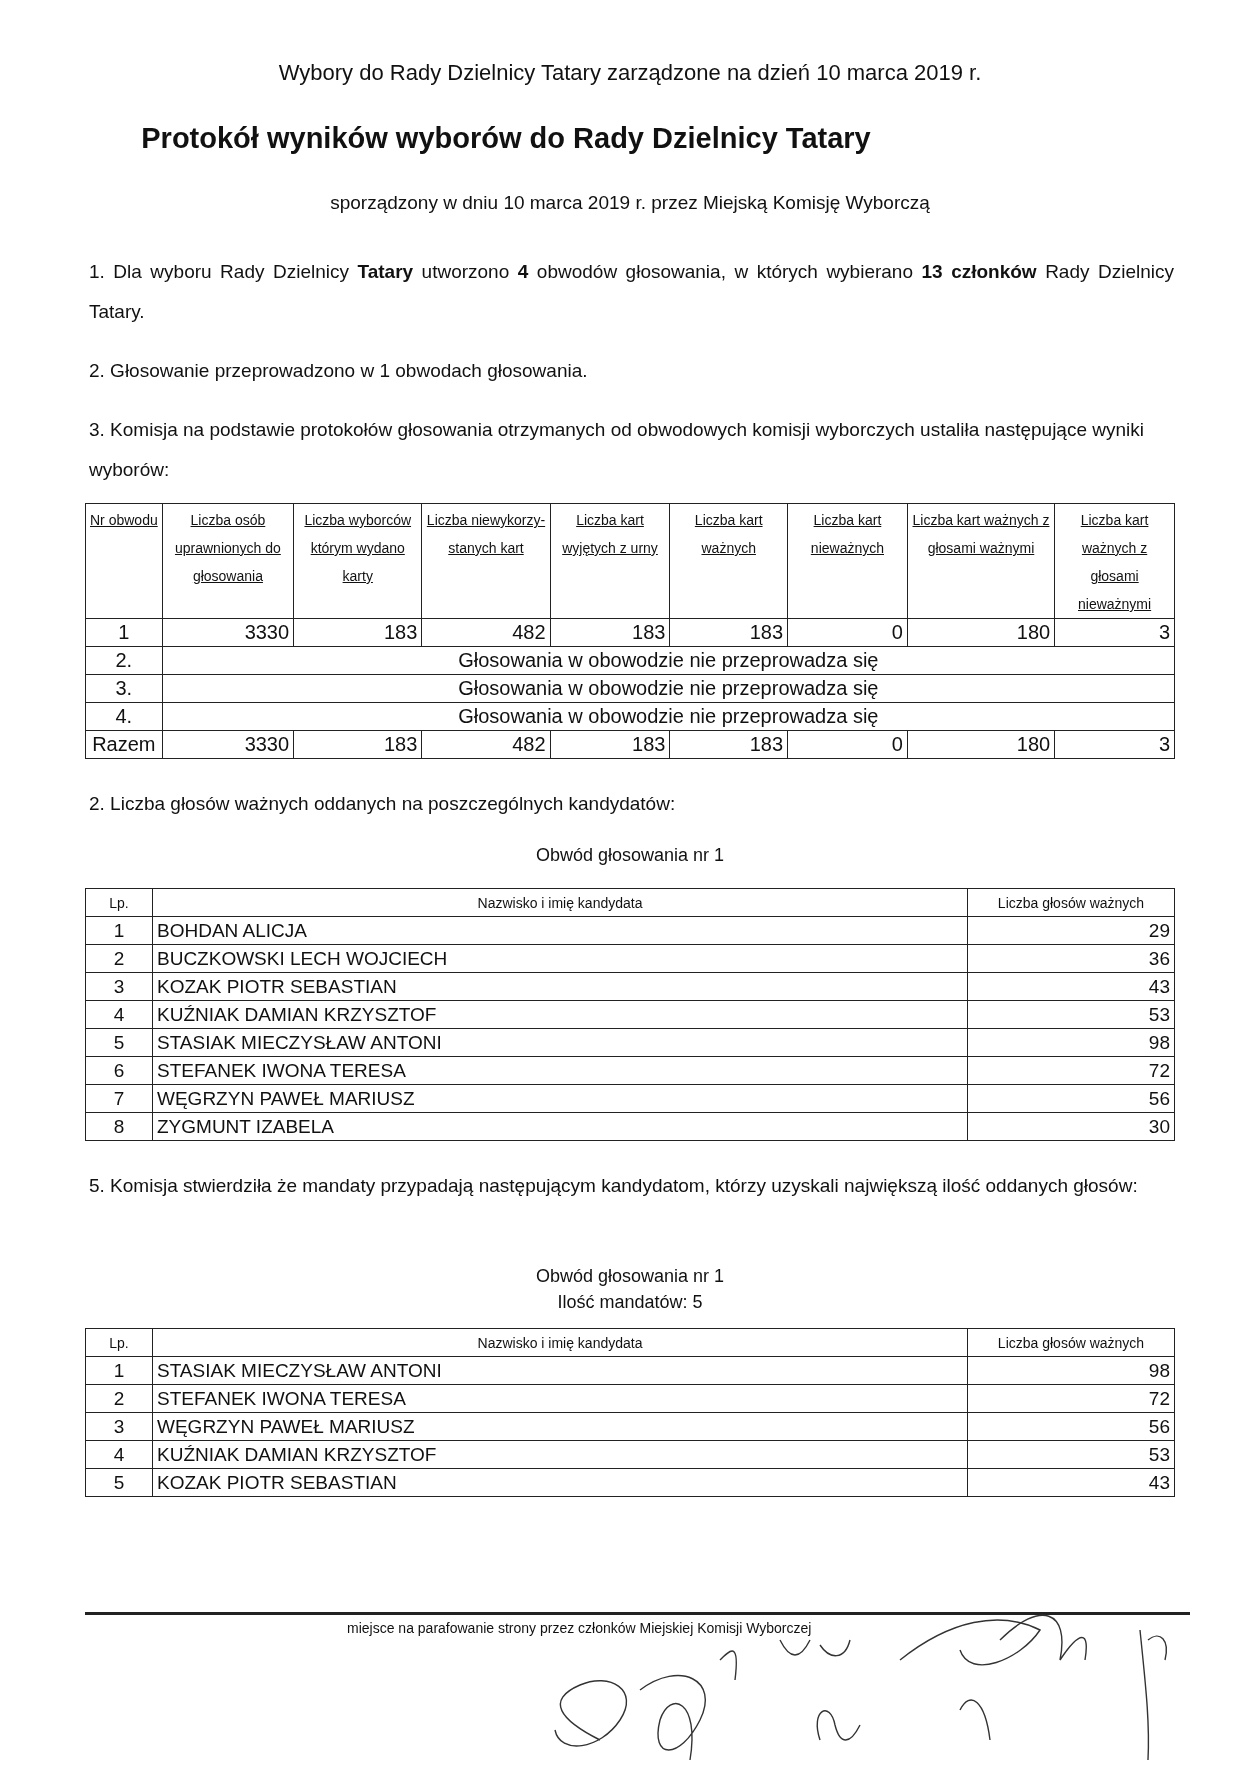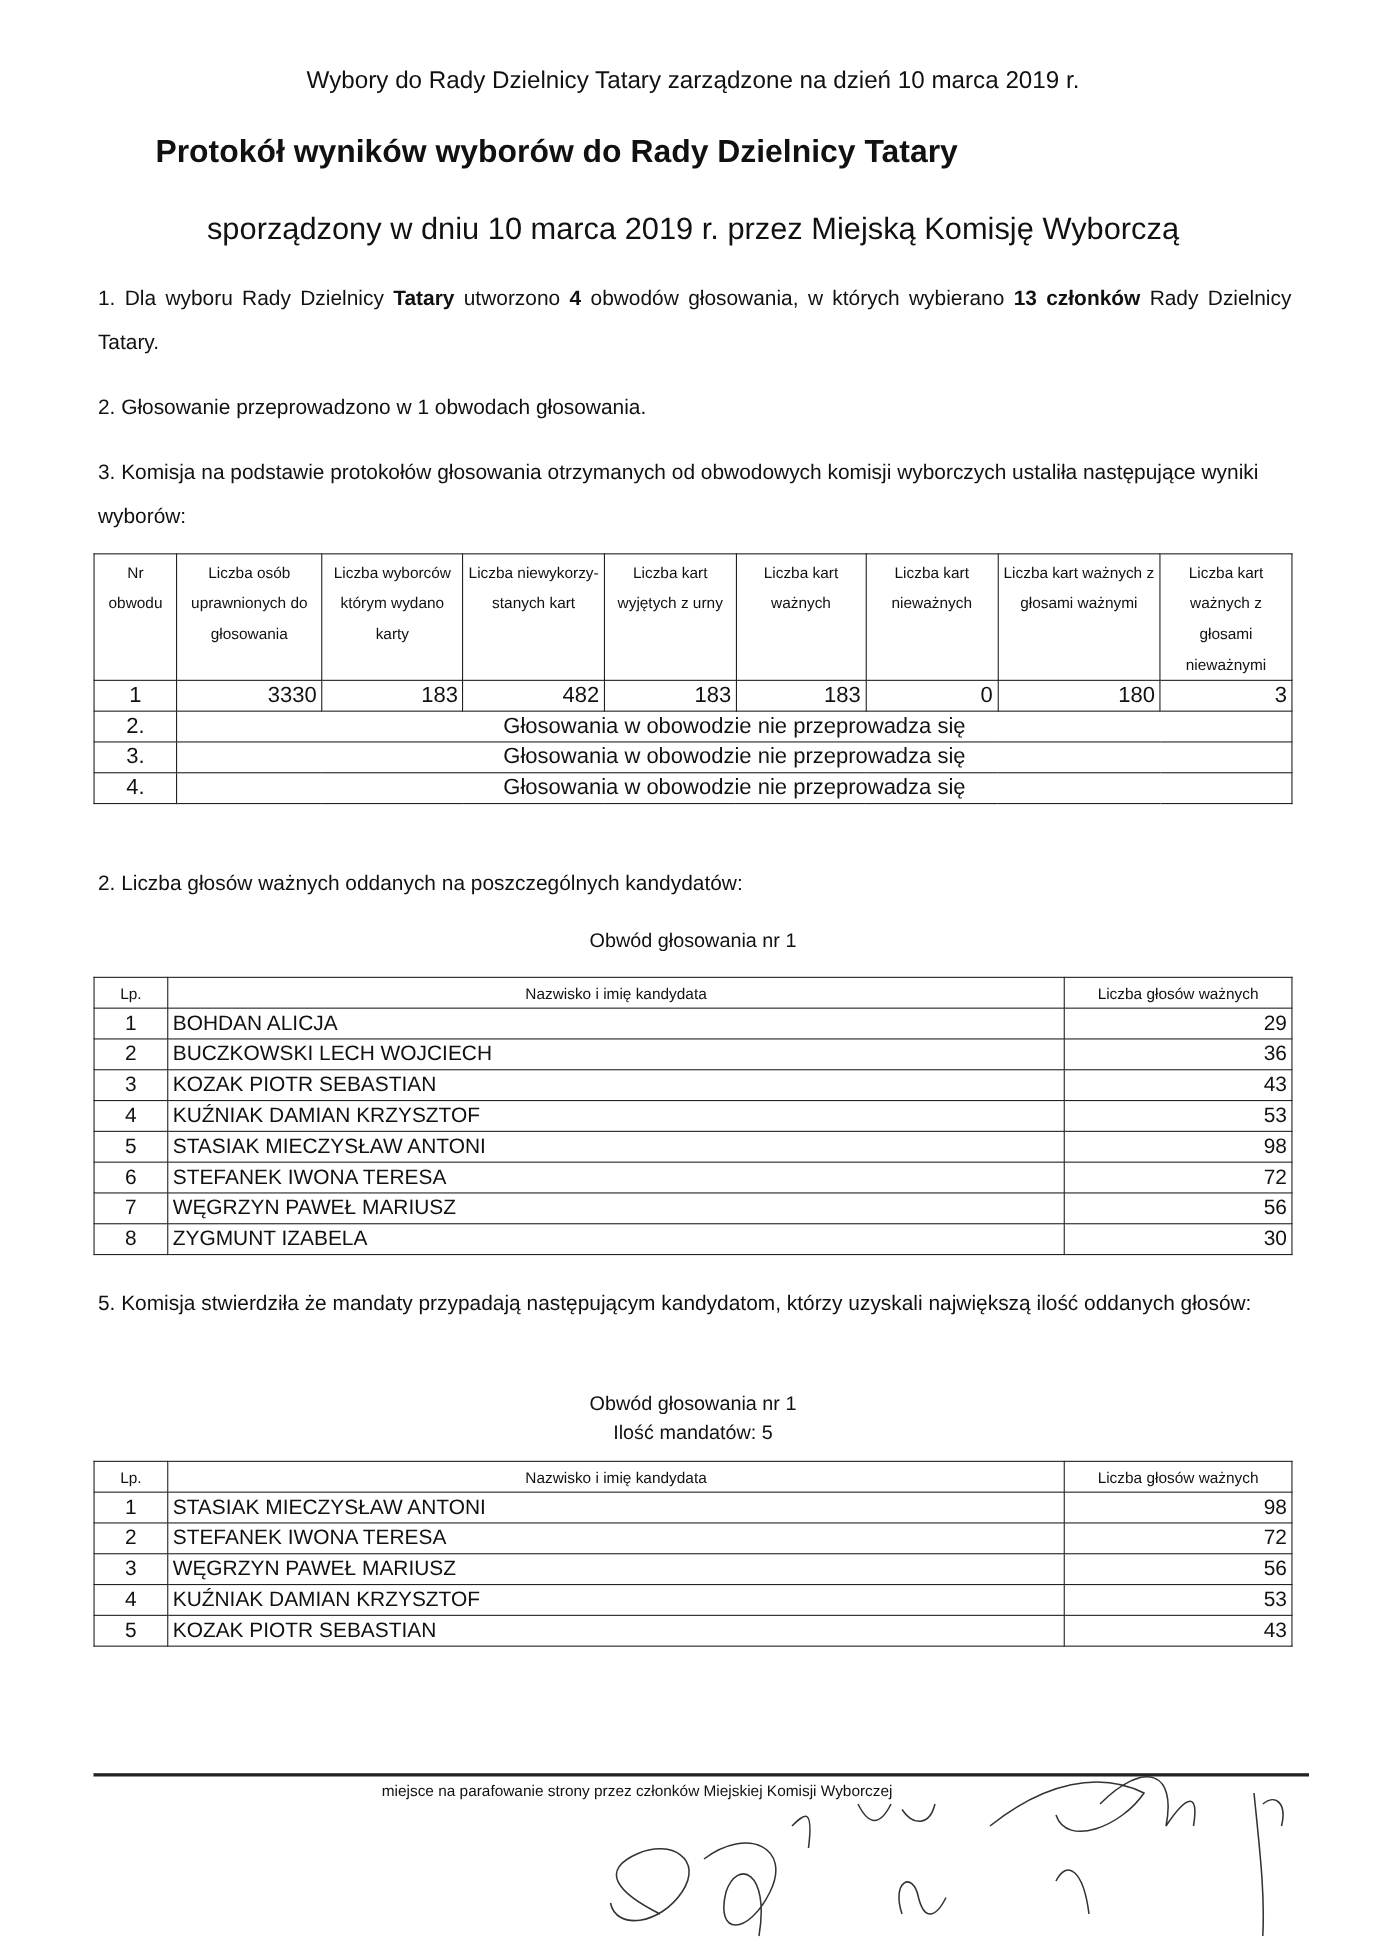--- a/index.html
+++ b/index.html
@@ -1,32 +1,32 @@
 <!DOCTYPE html>
 <html><head>
 <meta charset="utf-8">
 <style>
   html, body { margin: 0; padding: 0; background: #fff; }
   body { width: 1260px; height: 1782px; position: relative; overflow: hidden; color: #111;
          font-family: "Liberation Sans", sans-serif; }
   .center { text-align: center; }
   .hdr1 { position: absolute; top: 60px; left: 0; width: 1260px; font-size: 22px; }
   .hdr2 { position: absolute; top: 122px; left: 0; width: 1012px; font-size: 29px; font-weight: bold; }
-  .hdr3 { position: absolute; top: 192px; left: 0; width: 1260px; font-size: 28px; }
+  .hdr3 { position: absolute; top: 192px; left: 0; width: 1260px; font-size: 19px; }
   .para { position: absolute; left: 89px; width: 1085px; font-size: 19px; line-height: 40px; }
   .p1 { top: 252px; text-align: justify; }
   .p2 { top: 351px; }
   .p3 { top: 410px; }
   .p4 { top: 784px; }
   .p5 { top: 1166px; text-align: justify; }
   .sub { position: absolute; left: 0; width: 1260px; font-size: 18px; text-align: center; }
   table { border-collapse: collapse; position: absolute; font-family: "Liberation Sans", sans-serif; }
   td, th { border: 1.6px solid #222; font-weight: normal; padding: 0 4px; }
   .t1 { left: 85px; top: 503px; width: 1090px; }
-  .t1 th { font-size: 14px; line-height: 28px; vertical-align: top; padding-top: 2px; }
+  .t1 th { font-size: 14px; line-height: 28px; vertical-align: top; padding-top: 2px; text-decoration: underline; }
   .t1 td { font-size: 20px; height: 27px; line-height: 27px; text-align: right; }
   .t1 td.nr { text-align: center; }
   .t1 td.merged { text-align: center; }
   .t2 { left: 85px; top: 888px; width: 1090px; }
   .t3 { left: 85px; top: 1328px; width: 1090px; }
   .t2 th, .t3 th { font-size: 14px; height: 27px; text-align: center; }
   .t2 td, .t3 td { font-size: 19px; height: 27px; line-height: 27px; }
   .lp { width: 58px; text-align: center; }
   .votes { width: 198px; text-align: right; }
   .footer-line { position: absolute; left: 85px; top: 1612px; width: 1105px; height: 3px; background: #222; }
@@ -75,20 +75,31 @@
     <td class="merged" colspan="8">Głosowania w obowodzie nie przeprowadza się</td>
   </tr>
   <tr>
     <td class="nr">3.</td>
     <td class="merged" colspan="8">Głosowania w obowodzie nie przeprowadza się</td>
   </tr>
   <tr>
     <td class="nr">4.</td>
     <td class="merged" colspan="8">Głosowania w obowodzie nie przeprowadza się</td>
   </tr>
+  <tr>
+    <td class="nr">Razem</td>
+    <td>3330</td>
+    <td>183</td>
+    <td>482</td>
+    <td>183</td>
+    <td>183</td>
+    <td>0</td>
+    <td>180</td>
+    <td>3</td>
+  </tr>
 </tbody>
   </table>
 
 <div class="para p4">2. Liczba głosów ważnych oddanych na poszczególnych kandydatów:</div>
 <div class="sub" style="top:845px">Obwód głosowania nr 1</div>
 
 <table class="t2">
   <tbody>
       <tr>
     <th class="lp">Lp.</th>

